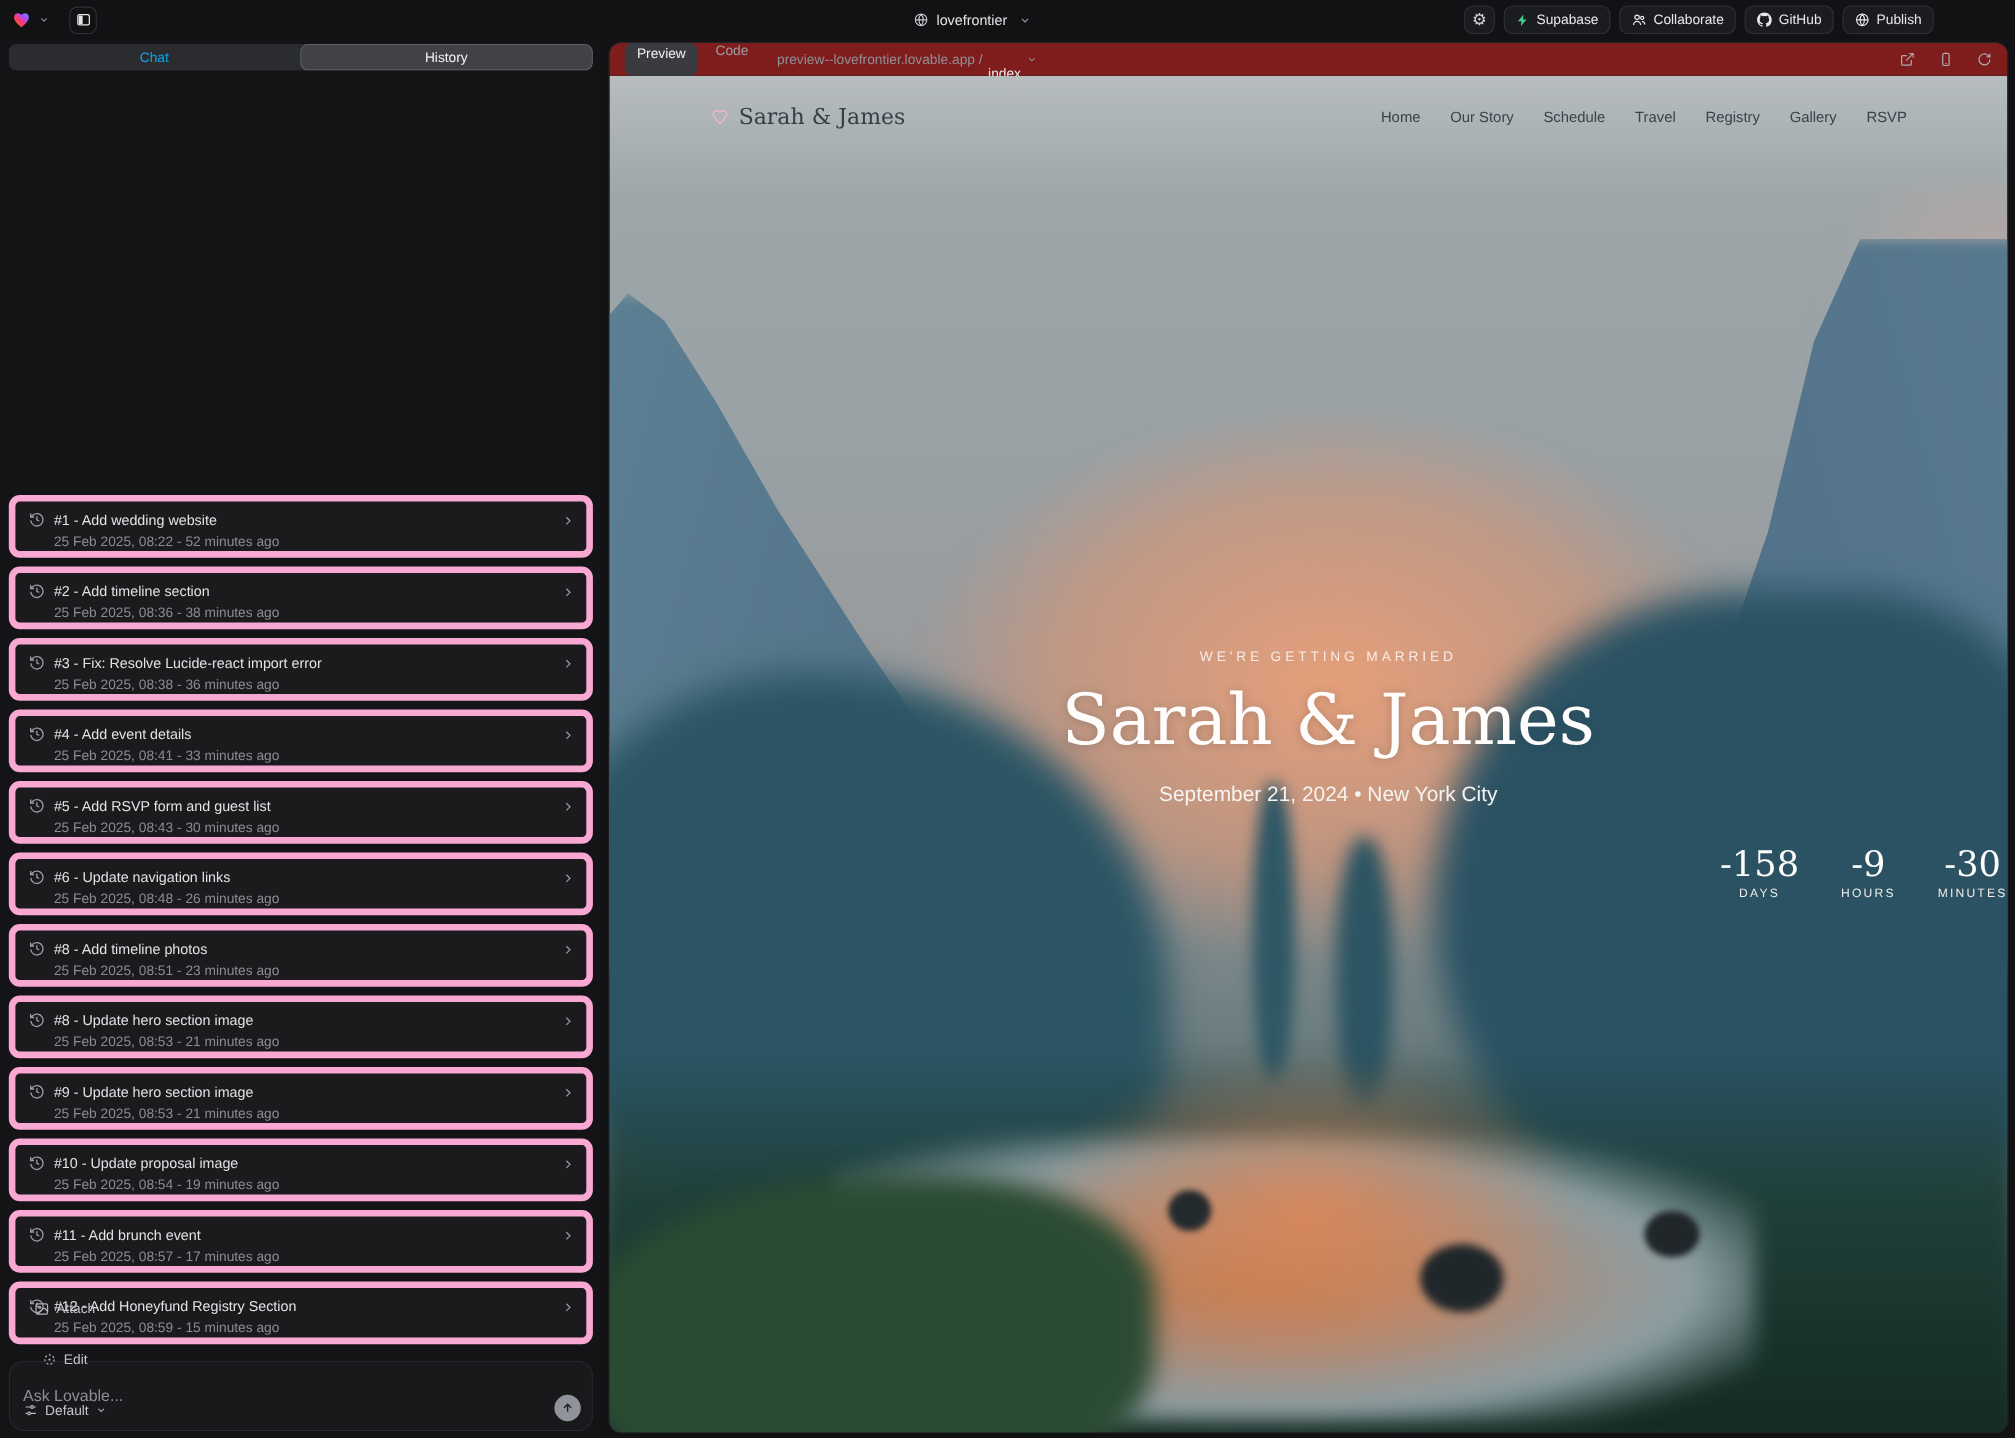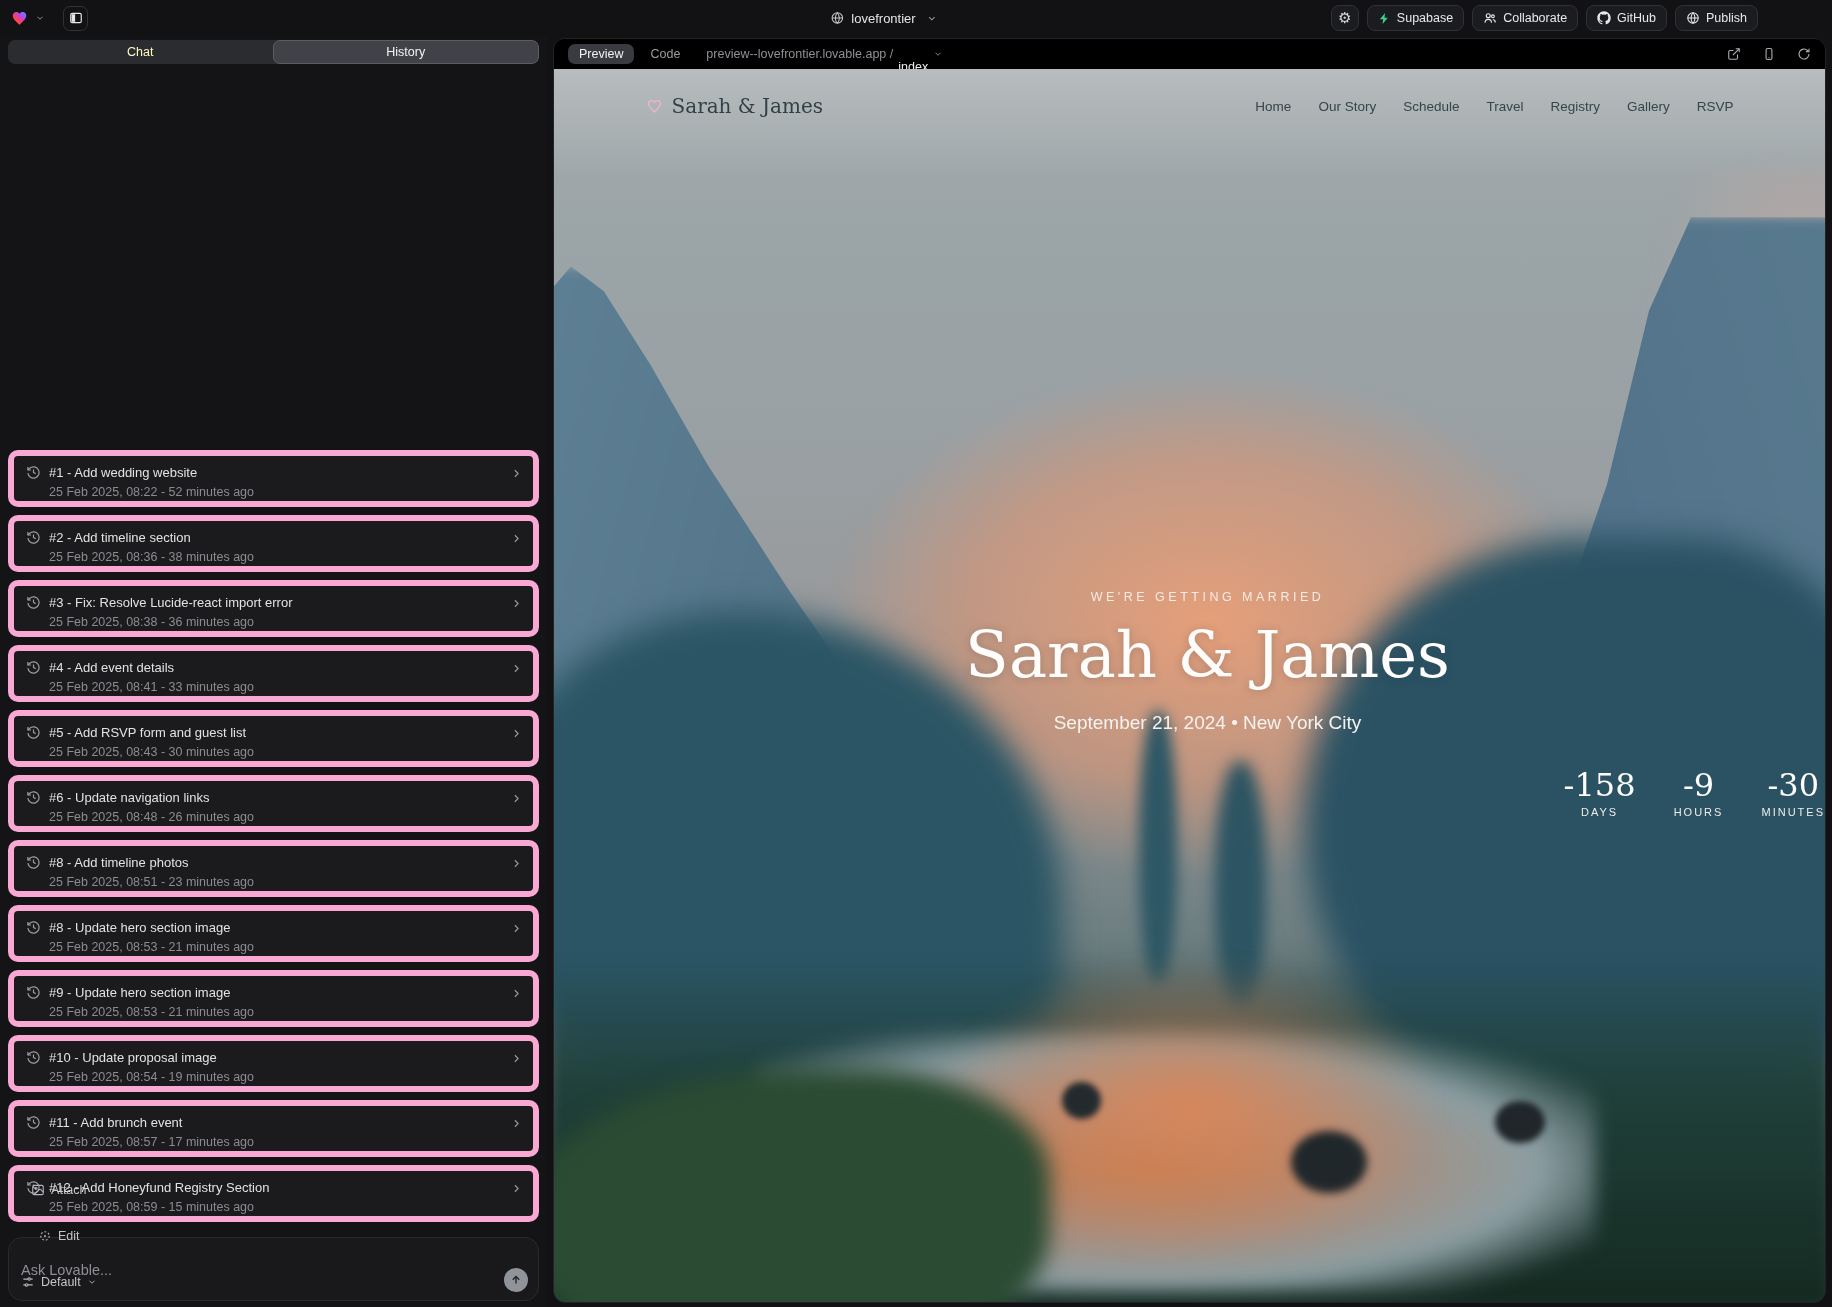--- a/index.html
+++ b/index.html
@@ -15,21 +15,21 @@
   .topbar-center { position:absolute; left:50%; top:0; height:36px; transform:translateX(-50%); display:flex; align-items:center; gap:7px; color:#e4e4e7; font-size:13px; }
   .topbar-center .globe { color:#c9c9ce; display:flex; }
   .topbar-center .chev { color:#9a9aa0; display:flex; margin-left:4px; }
   .topbar-right { margin-left:auto; display:flex; align-items:center; gap:8px; }
   .icon-btn { width:28px; height:26px; display:flex; align-items:center; justify-content:center; border:1px solid #303137; background:#1b1c1f; border-radius:8px; color:#d6d6da; font-size:15px; cursor:pointer; }
   .pill-btn { height:26px; display:flex; align-items:center; gap:6px; padding:0 10px; border:1px solid #303137; background:#1b1c1f; border-radius:8px; color:#e9e9ec; font-size:12.5px; cursor:pointer; }
 
   
   .sidebar { position:absolute; left:0; top:36px; width:547px; bottom:0; background:#141416; padding:0 8px; }
   .seg-tabs { display:flex; height:24px; margin-top:4px; background:#2b2c30; border-radius:7px; overflow:hidden; }
-  .seg { flex:1; display:flex; align-items:center; justify-content:center; font-size:12.5px; color:#fef9c3; cursor:pointer; border-radius:7px; }
+  .seg { flex:1; display:flex; align-items:center; justify-content:center; font-size:12.5px; color:#0ea5e9; cursor:pointer; border-radius:7px; }
   .seg.active { background:#404248; border:1px solid #5b5d64; color:#f2f2f4; }
 
   .history-list { position:absolute; left:8px; right:8px; bottom:85px; display:flex; flex-direction:column; gap:8px; }
   .history-card { position:relative; height:57px; background:#1b1b1e; border:6px solid #f9a8d4; border-radius:10px; padding:9px 12px; cursor:pointer; }
   .history-card.current { background:linear-gradient(180deg,#3a3c41,#313338); border-color:#54565c; }
   .hc-row1 { display:flex; align-items:center; gap:8px; }
   .hc-icon { color:#9c9ca3; display:flex; flex:0 0 auto; }
   .hc-title { font-size:13px; color:#e2e2e5; font-weight:500; white-space:nowrap; }
   .hc-badge { background:#ffffff; color:#141415; font-size:11px; font-weight:bold; border-radius:999px; padding:2.5px 9px; margin-left:4px; }
   .hc-time { font-size:12.5px; color:#8b8b92; margin:5px 0 0 23px; }
@@ -37,21 +37,21 @@
 
   .composer { position:absolute; left:8px; right:8px; bottom:6px; height:64px; background:#19191c; border:1px solid #2a2a2e; border-radius:14px; padding:24px 12px; }
   .composer-ph { font-size:14.5px; color:#8e8e94; }
   .composer-row { position:absolute; left:12px; bottom:11px; display:flex; align-items:center; gap:32px;flex-direction:column; }
   .composer-act { display:flex; align-items:center; gap:6px; color:#c4c4c9; font-size:12.5px; cursor:pointer; }
   .composer-act .ci { display:flex; color:#b5b5bb; }
   .send-btn { position:absolute; right:10px; bottom:8px; width:24px; height:24px; border-radius:50%; background:#90939a; display:flex; align-items:center; justify-content:center; color:#202124; cursor:pointer; }
 
   
   .preview-panel { position:absolute; left:553px; top:38px; width:1273px; height:1265px; background:#121214; border-radius:12px; overflow:hidden; border:1px solid #232327; }
-  .preview-toolbar { height:30px; display:flex; align-items:center; padding:0 14px; background:#000000; }
+  .preview-toolbar { height:30px; display:flex; padding:0 14px; background:#7f1d1d; }
   .pv-pill { background:#3a3b40; color:#f1f1f3; font-size:12.5px; padding:3px 11px; border-radius:7px; cursor:pointer; }
   .pv-code { color:#9c9ca2; font-size:12.5px; margin-left:16px; cursor:pointer; }
   .pv-url { margin-left:26px; font-size:12.5px; color:#8f8f96; display:flex; align-items:center; gap:5px; cursor:pointer; }
   .pv-url b { color:#ececee; font-weight:500;margin-top:25px; }
   .pv-actions { margin-left:auto; display:flex; align-items:center; gap:21px; color:#ababb2; }
   .pv-actions span { display:flex; cursor:pointer; }
 
   
   .viewport { position:relative; width:100%; height:1235px; overflow:hidden; background:#1a2b31; }
   .photo, .photo div { position:absolute; }

